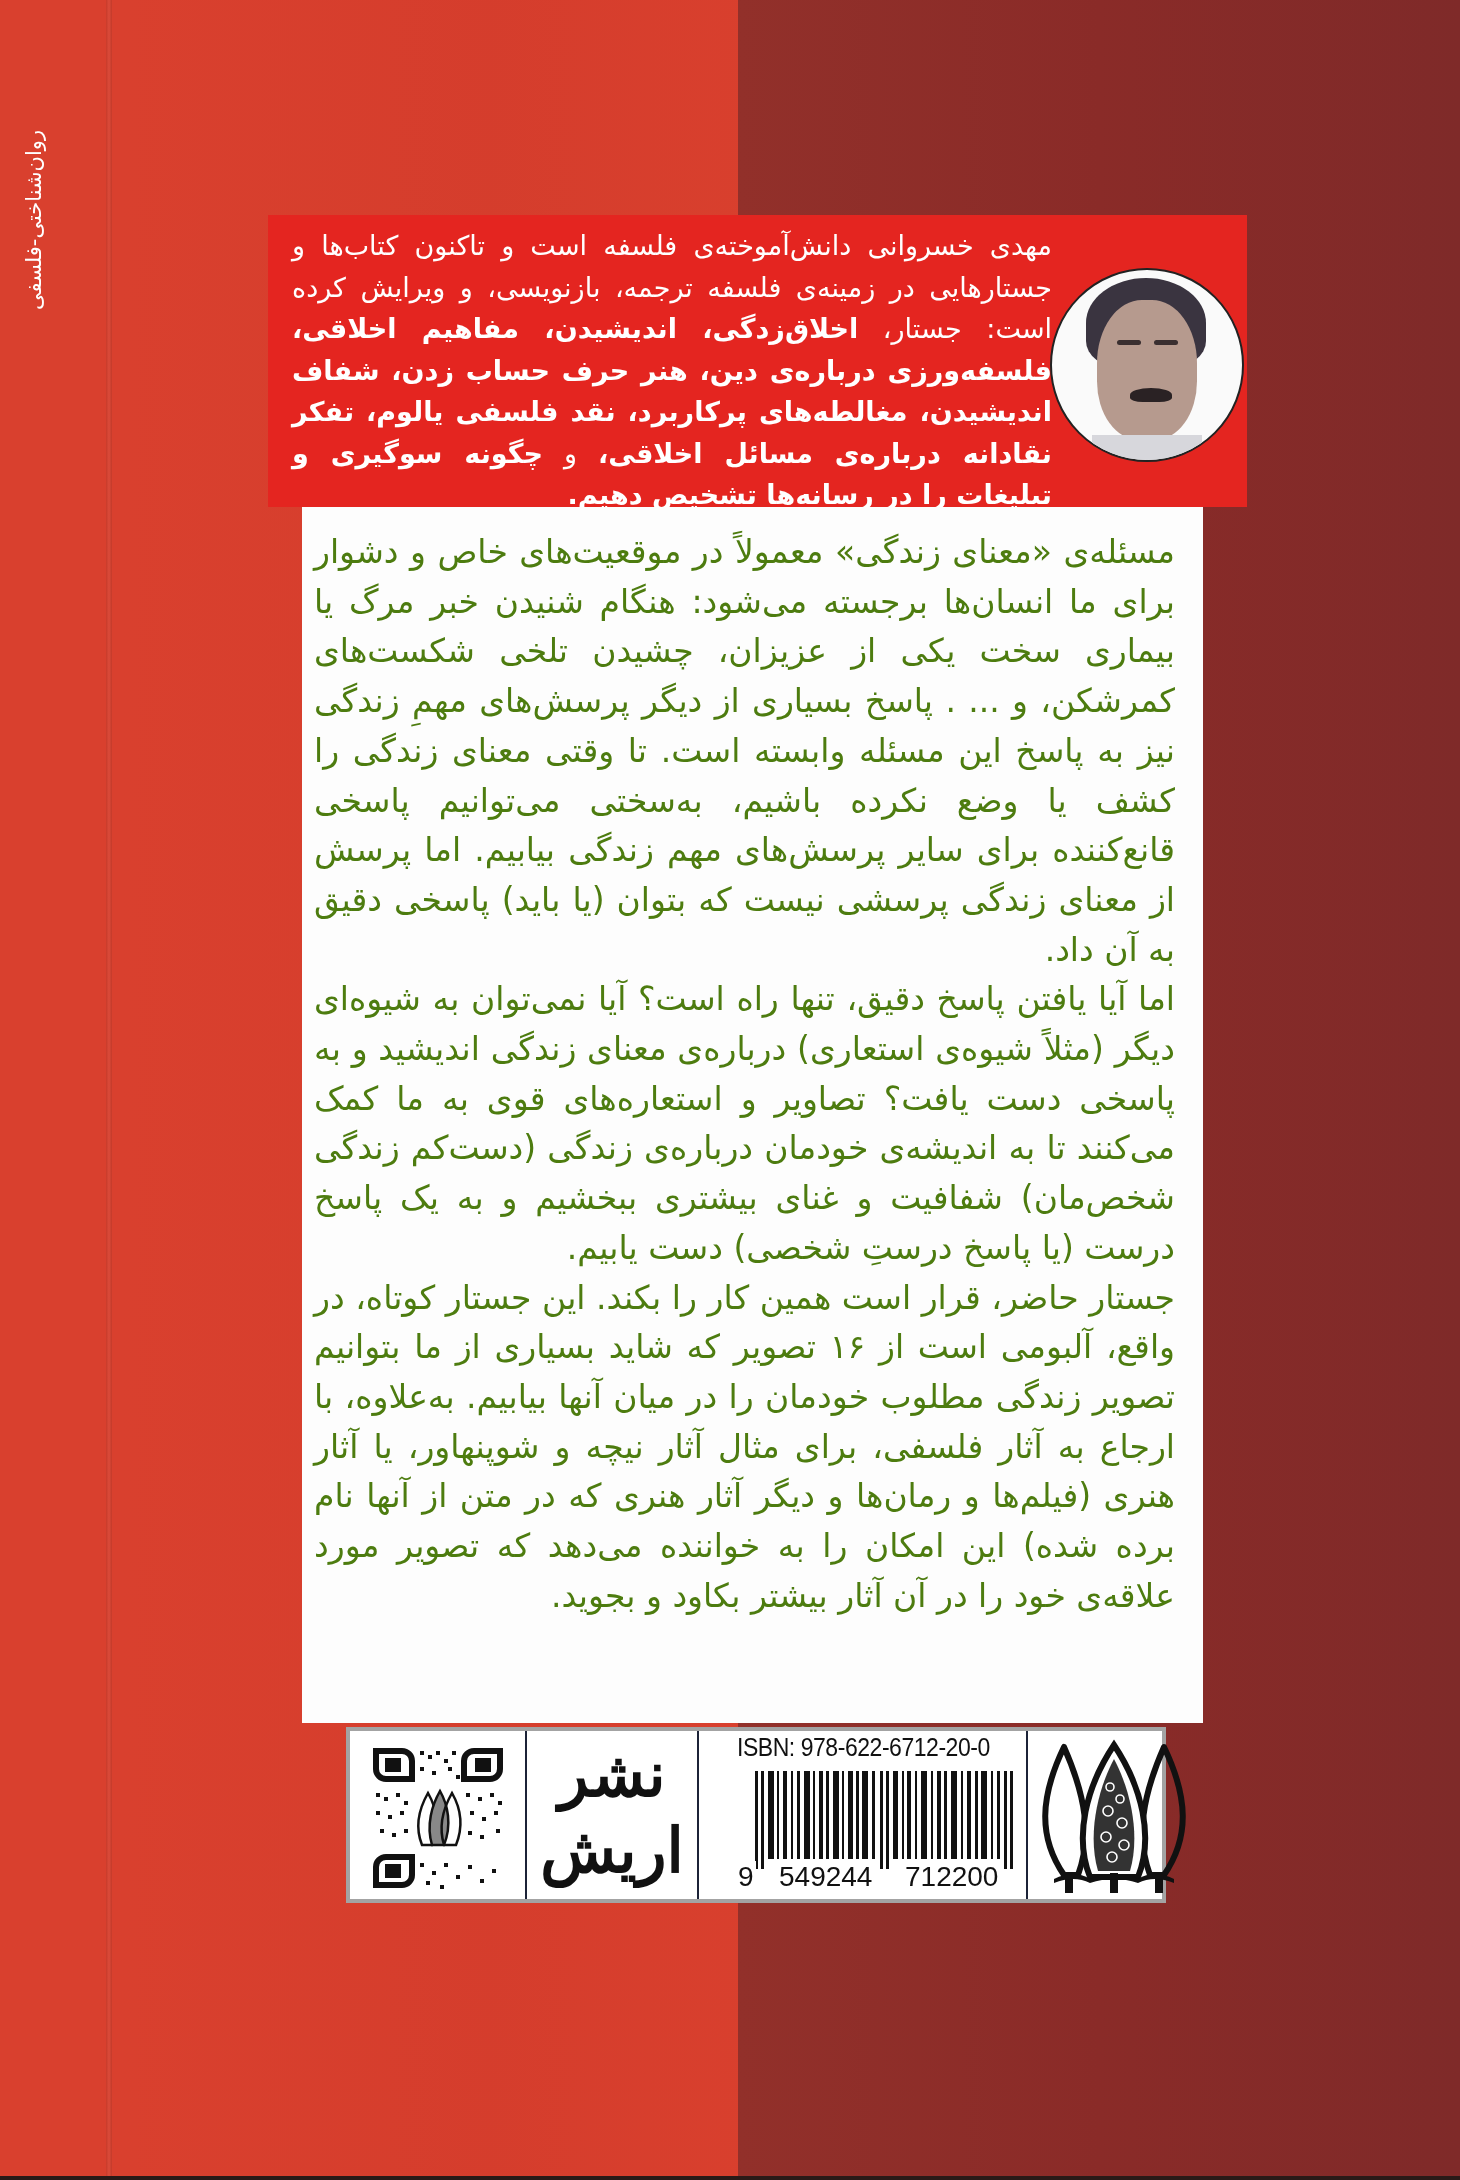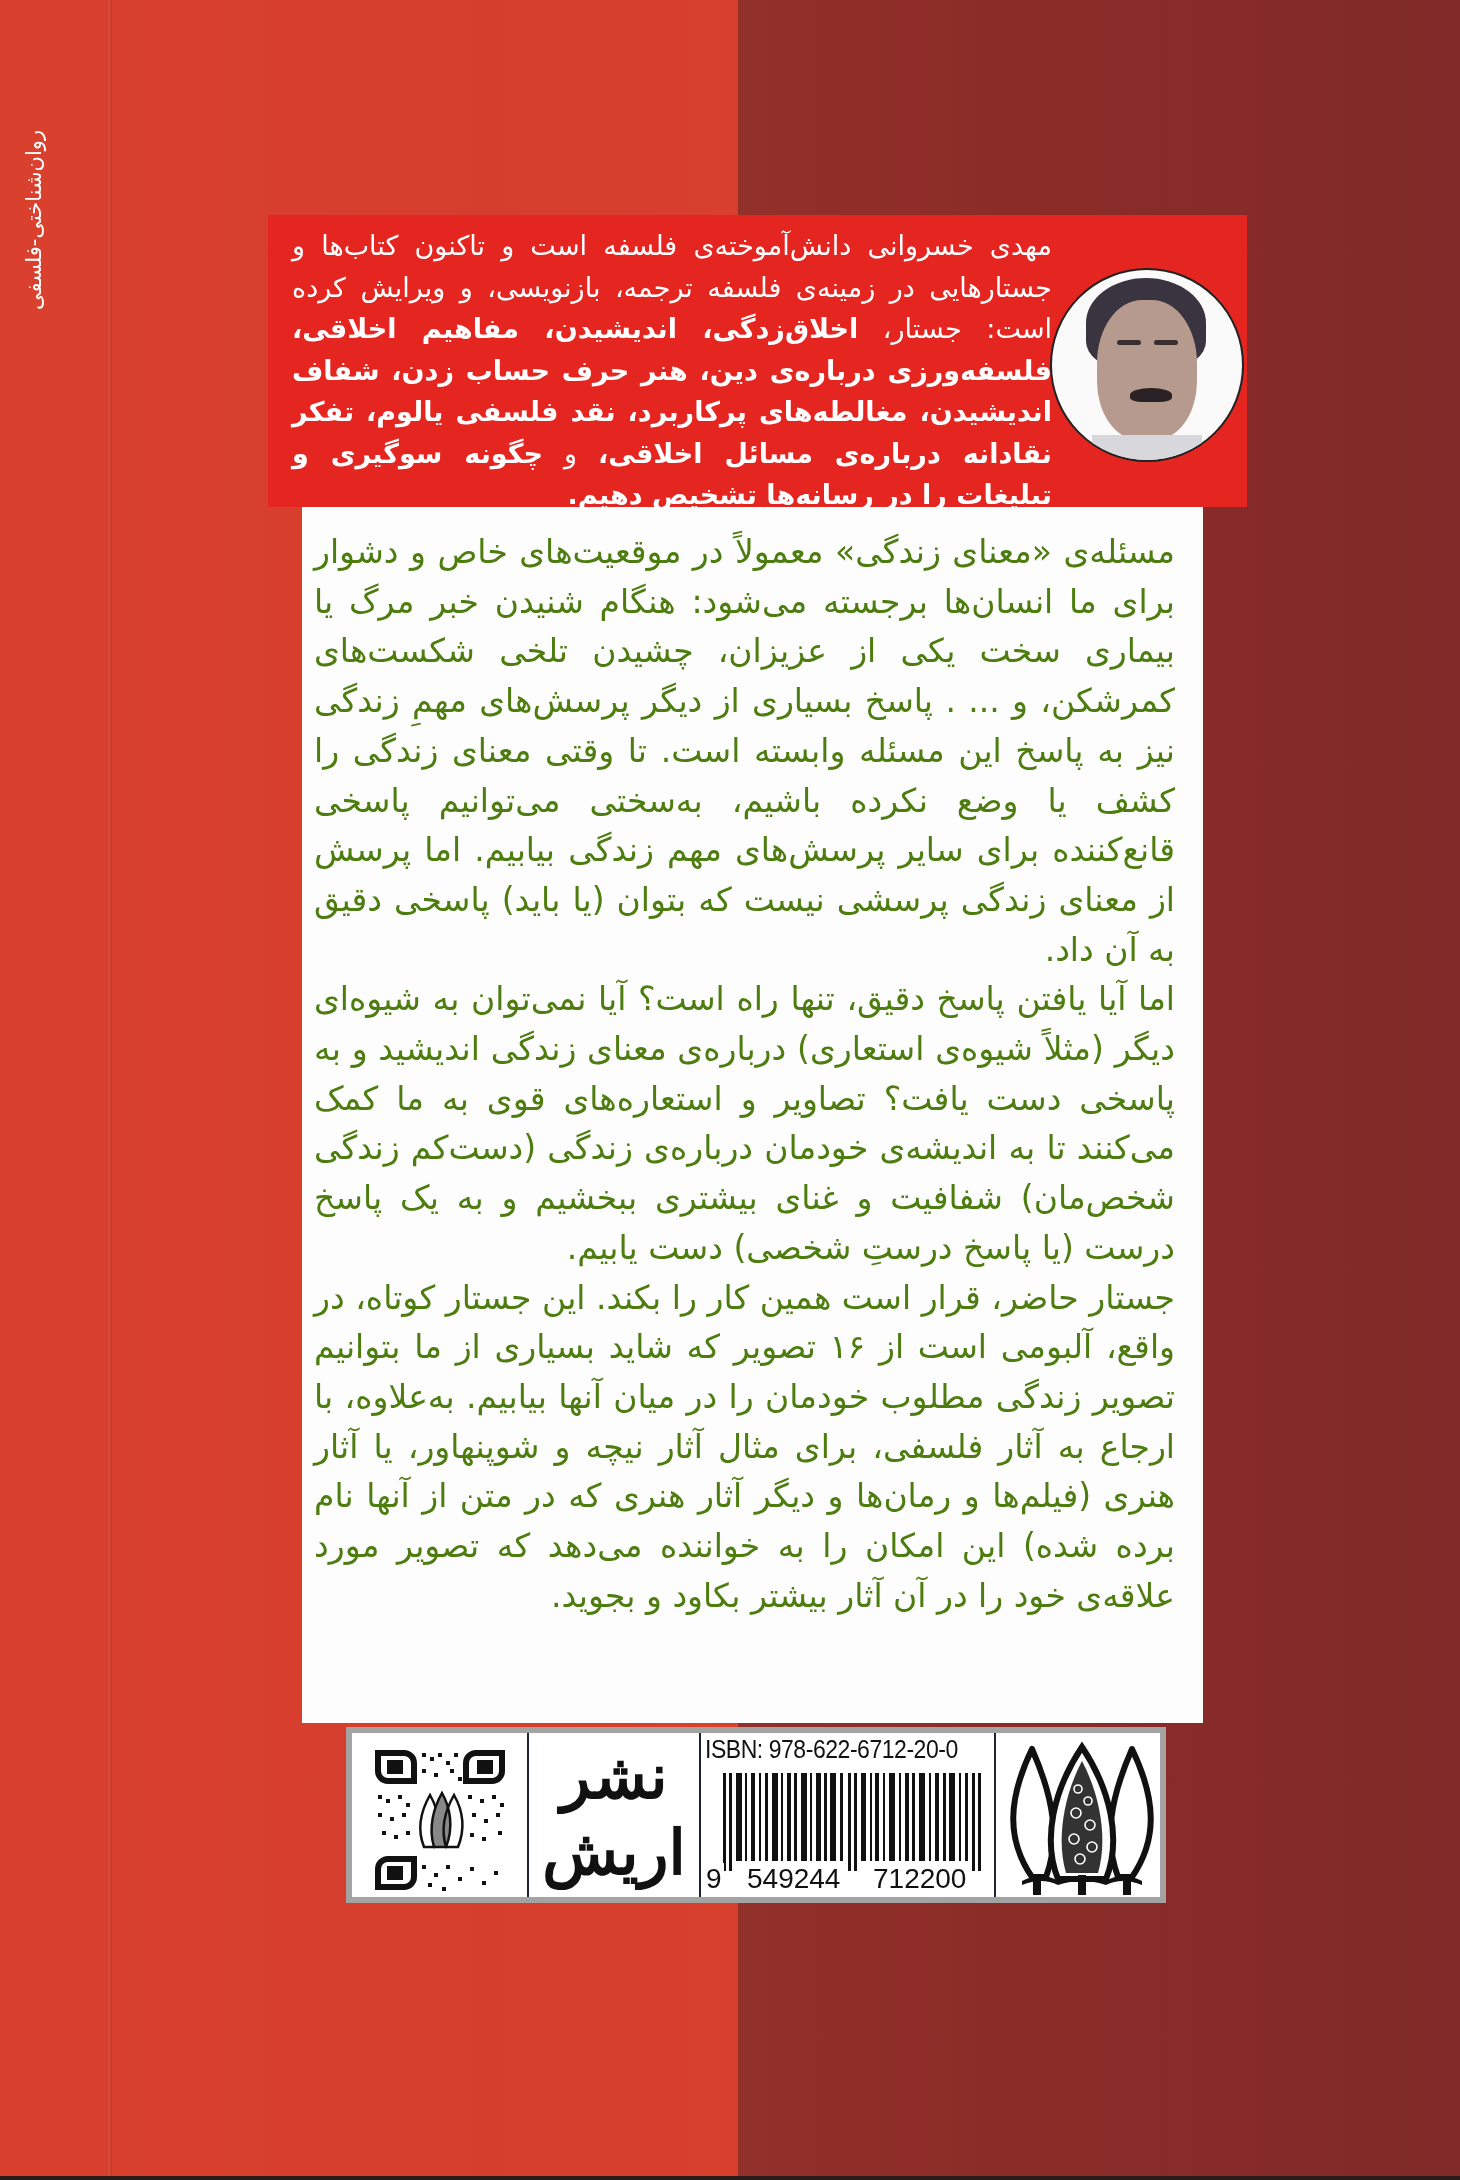--- a/index.html
+++ b/index.html
@@ -19,26 +19,26 @@
   .photo-face { position:absolute; left:45px; top:30px; width:100px; height:140px; border-radius:45% 45% 42% 42%; background:#b69a8e; }
   .photo-brow-l { position:absolute; left:65px; top:70px; width:24px; height:5px; background:#3a2f30; border-radius:3px; }
   .photo-brow-r { position:absolute; left:102px; top:70px; width:24px; height:5px; background:#3a2f30; border-radius:3px; }
   .photo-mustache { position:absolute; left:78px; top:118px; width:42px; height:14px; background:#2a2224; border-radius:50% 50% 30% 30%; }
   .photo-shirt { position:absolute; left:40px; top:165px; width:110px; height:40px; background:#d7d7dc; }
 
   .main-box { position:absolute; left:302px; top:507px; width:901px; height:1216px; background:#fdfdfd; }
   .main-text { position:absolute; left:12px; right:28px; top:20px; direction:rtl; text-align:justify; text-align-last:right; color:#4d7c0f; font-size:33px; line-height:49.7px; }
   .main-text p { margin:0; }
 
-  .pub-strip { position:absolute; left:346px; top:1727px; width:820px; height:176px; background:#fff; border:6px solid #a3a3a3; box-sizing:border-box; display:flex; }
+  .pub-strip { position:absolute; left:346px; top:1727px; width:820px; height:176px; background:#fff; border:4px solid #a3a3a3; box-sizing:border-box; display:flex; }
   .cell { position:relative; height:100%; border-right:2px solid #1c2338; box-sizing:border-box; }
   .cell:last-child { border-right:none; }
   .cell-qr { width:177px; }
   .cell-name { width:172px; }
-  .cell-barcode { width:295px; }
+  .cell-barcode { width:295px;margin-left:34px; }
   .cell-logo { flex:1; }
   .qr { position:absolute; left:20px; top:14px; width:136px; height:146px; }
   .pub-name { position:absolute; left:0; top:6px; width:100%; text-align:center; direction:rtl; font-family:"DejaVu Serif", serif; font-weight:bold; font-size:62px; line-height:76px; color:#111; }
   .isbn-label { position:absolute; left:4px; top:2px; font-family:"Liberation Sans", sans-serif; font-size:25px; color:#111; letter-spacing:-0.5px; transform:scaleX(0.92); transform-origin:left; white-space:nowrap; }
   .barcode { position:absolute; left:22px; top:40px; width:258px; height:98px; }
   .isbn-digits { position:absolute; left:0; top:130px; width:100%; font-family:"Liberation Sans", sans-serif; font-size:28px; color:#111; }
   .isbn-digits span { position:absolute; top:0; background:#fff; padding:0 2px; }
   .logo { position:absolute; left:6px; top:6px; width:160px; height:160px; }
 </style>
 </head>

